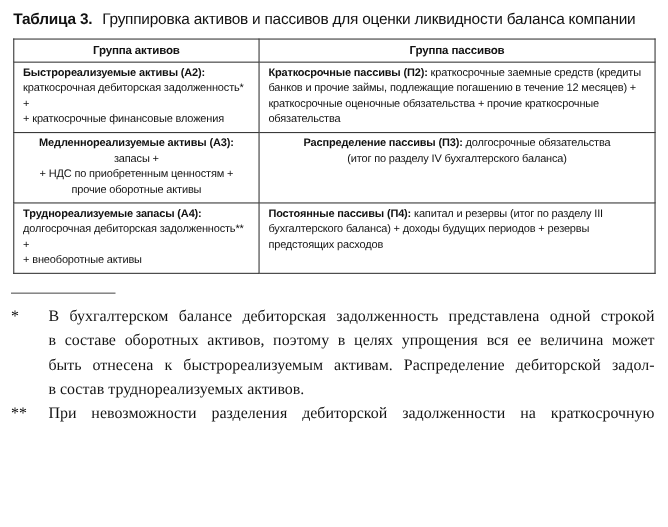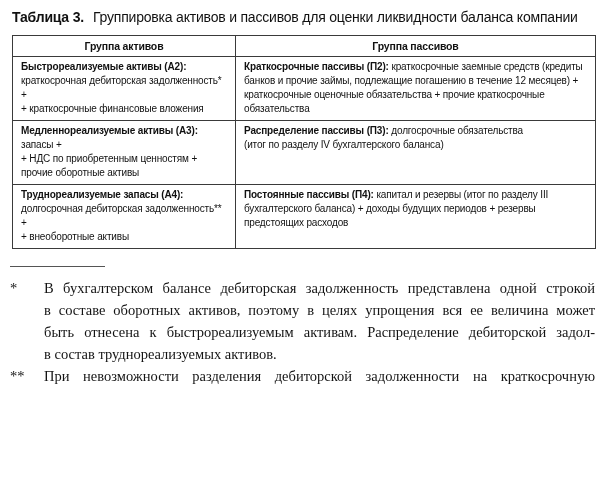--- a/index.html
+++ b/index.html
@@ -33,21 +33,21 @@
   table.liq th {
     font-size: 10.5px; font-weight: 700;
     text-align: center; vertical-align: middle;
     padding: 2px 4px;
   }
   col.c-assets { width: 223px; }
   col.c-liab  { width: 360px; }
   tr.hdr  { height: 21px; }
   tr.r1 { height: 38px; }
   tr.r2 { height: 48px; }
-  tr.r3 { height: 49px; }
+  tr.r3 { height: 49px; text-align: center; }
   tr.r4 { height: 50px; }
   td.cell { white-space: pre-line; }
   td.cell .b { font-weight: 700; }
   
   .fn-rule {
     width: 95px; height: 0;
     border-top: 1px solid #555555;
     margin: 17px 0 10px -2px;
   }
   

